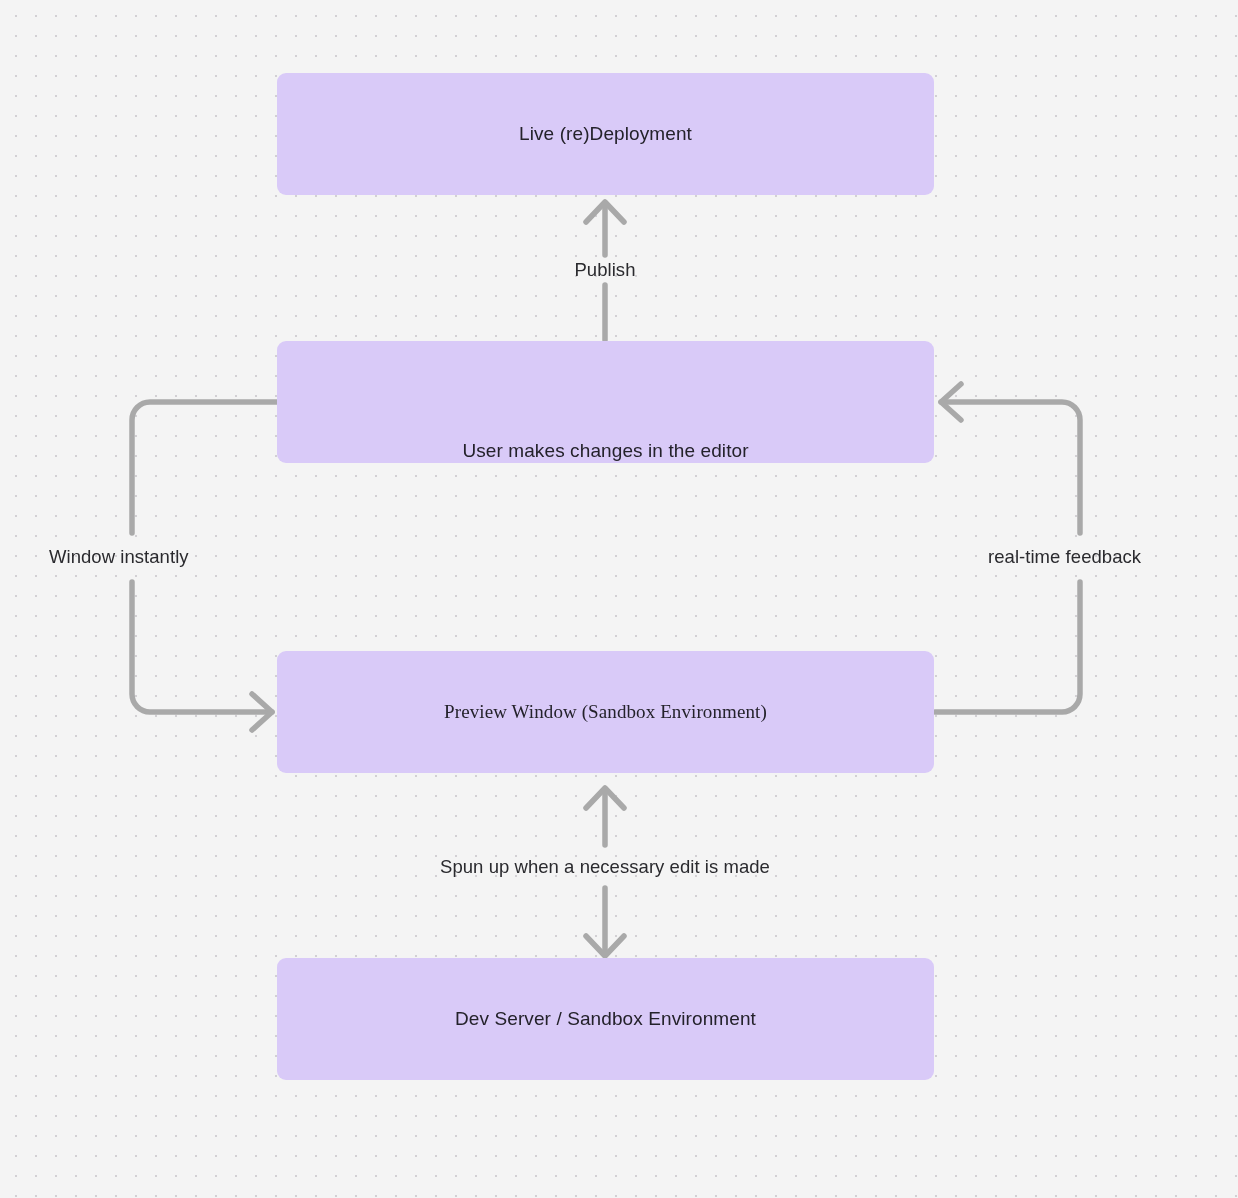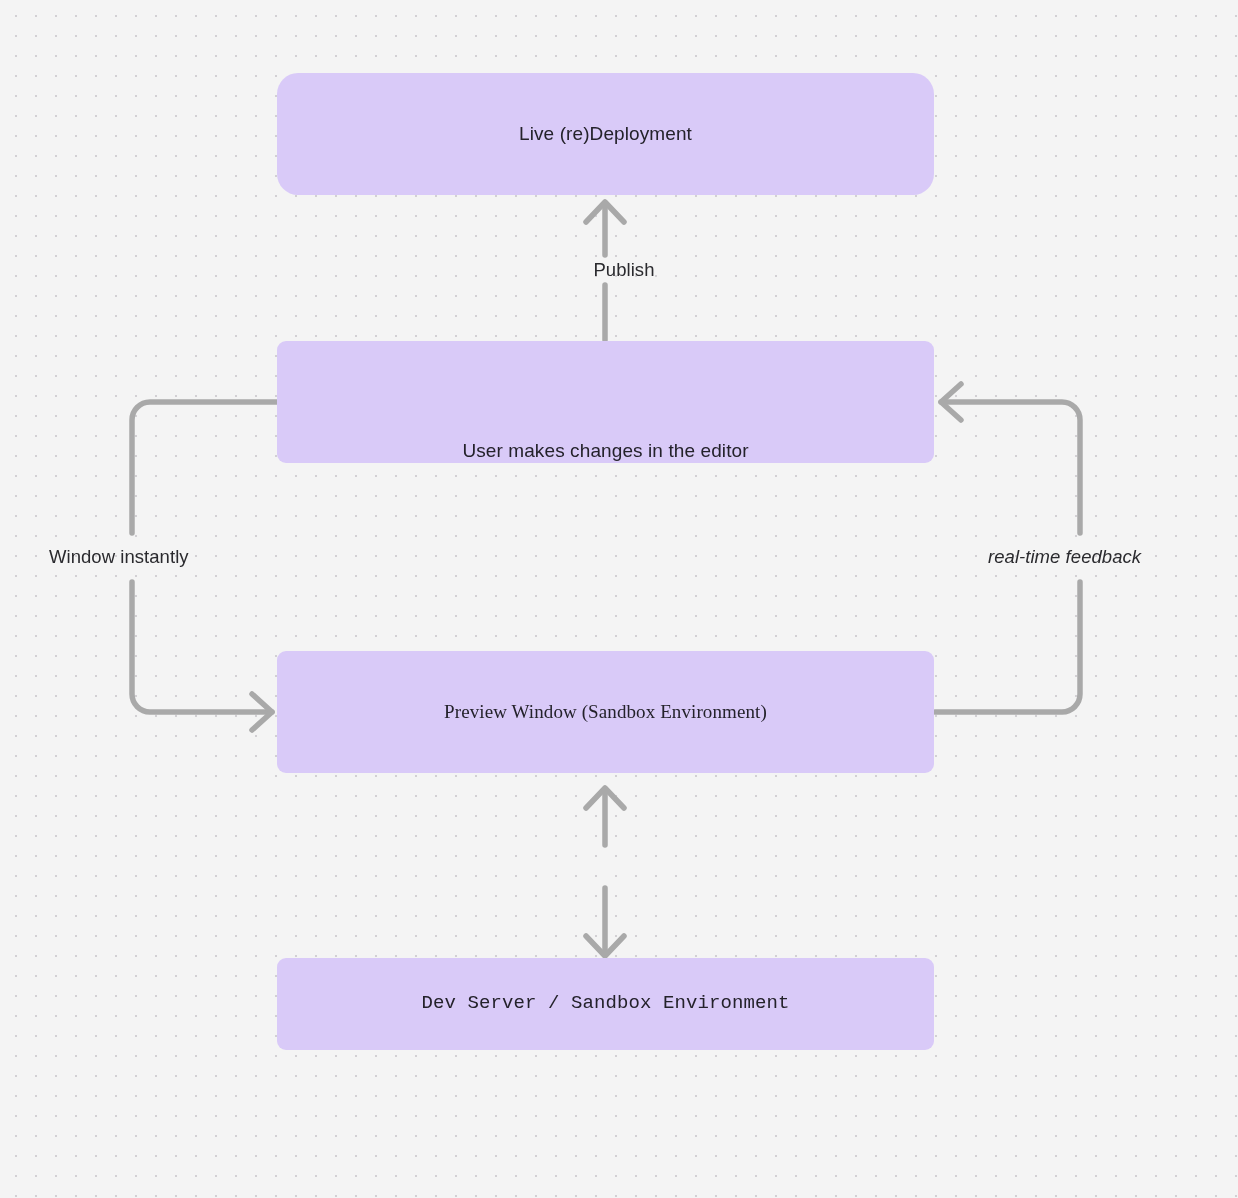--- a/index.html
+++ b/index.html
@@ -90,36 +90,37 @@
       <g>
         <path d="M 605 845 L 605 789"></path>
         <path d="M 586 808 L 605 788 L 624 808"></path>
         <path d="M 605 888 L 605 955"></path>
         <path d="M 586 936 L 605 956 L 624 936"></path>
       </g>
 
     </g>
   </svg>
 
-  <div class="node" style="left:277px; top:73px; width:657px; height:122px;border-radius:21px;">
+  <div class="node" style="left:277px; top:73px; width:657px; height:122px;">
     <span>Live (re)Deployment</span>
   </div>
 
   <div class="node" style="left:277px; top:341px; width:657px; height:122px;align-items:flex-end;">
     <span>User makes changes in the editor</span>
   </div>
 
   <div class="node" style="left:277px; top:651px; width:657px; height:122px;font-family:Liberation Serif, serif;">
     <span>Preview Window (Sandbox Environment)</span>
   </div>
 
-  <div class="node" style="left:277px; top:958px; width:657px; height:92px;font-family:Liberation Mono, monospace;">
+  <div class="node" style="left:277px; top:958px; width:657px; height:122px;">
     <span>Dev Server / Sandbox Environment</span>
   </div>
 
-  <div class="edge-label center" style="left:624px; top:261px;text-align:right;">Publish</div>
+  <div class="edge-label center" style="left:605px; top:261px;text-align:right;">Publish</div>
 
   <div class="edge-label" style="left:49px; top:548px;">Window instantly</div>
 
-  <div class="edge-label" style="left:988px; top:548px;font-style:italic;">real-time feedback</div>
+  <div class="edge-label" style="left:988px; top:548px;">real-time feedback</div>
 
+  <div class="edge-label center" style="left:605px; top:858px;">Spun up when a necessary edit is made</div>
 
 </div>
 
 </body></html>

